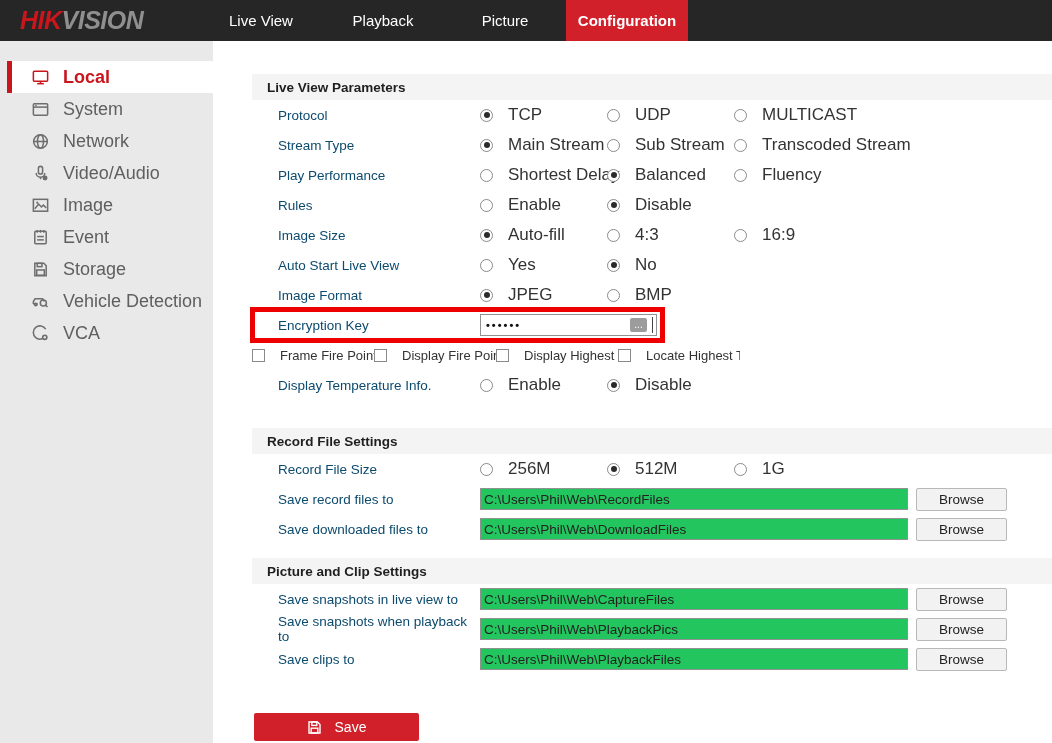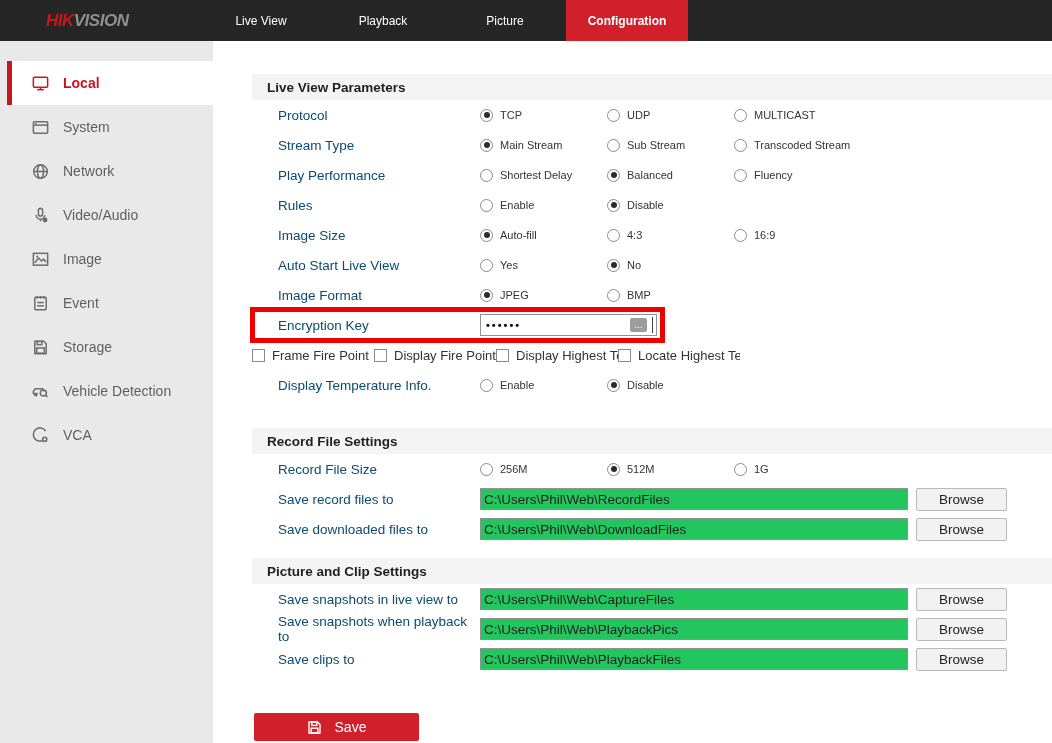--- a/index.html
+++ b/index.html
@@ -1,52 +1,52 @@
 <!DOCTYPE html>
 <html><head>
 <meta charset="utf-8">
 <style>
   * { margin:0; padding:0; box-sizing:border-box; }
   html,body { width:1052px; height:743px; overflow:hidden; background:#fff;
     font-family:"Liberation Sans", sans-serif; }
 
   
   .topnav { height:41px; background:#262626; display:flex; align-items:stretch; }
-  .logo { width:200px; display:flex; align-items:center; padding-left:46px;
-    font-size:17px; font-weight:bold; font-style:italic; letter-spacing:-0.5px; }
+  .logo { width:200px; display:flex; align-items:center; padding-left:20px;
+    font-size:25px; font-weight:bold; font-style:italic; letter-spacing:-0.5px; }
   .logo .hik { color:#c9161d; }
   .logo .vision { color:#8f8f8f; }
   .navtabs { display:flex; }
   .navtab { width:122px; display:flex; align-items:center; justify-content:center;
-    color:#fff; font-size:12px; cursor:pointer; }
+    color:#fff; font-size:15px; cursor:pointer; }
   .navtab.active { background:#d2202a; font-weight:bold; }
 
   
   .shell { display:flex; height:702px; }
 
   
   .sidebar { width:213px; background:#e9e9e9; padding-top:20px; flex-shrink:0; }
-  .sitem { height:44px; display:flex; align-items:center; gap:13px; padding-left:30px;
-    color:#5f5f5f; font-size:14px; cursor:pointer; }
+  .sitem { height:32px; display:flex; align-items:center; gap:13px; padding-left:30px;
+    color:#5f5f5f; font-size:18px; cursor:pointer; }
   .sitem .icn { width:20px; height:20px; display:flex; align-items:center; justify-content:center; color:#6e6e6e; }
   .sitem .icn svg { width:19px; height:19px; }
   .sitem.active { background:#fff; border-left:5px solid #c9161d; margin-left:7px;
     padding-left:18px; color:#c9161d; font-weight:bold; }
   .sitem.active .icn { color:#c9161d; }
 
   
   .content { flex:1; padding:33px 0 0 39px; position:relative; background:#fff; }
   .band { height:26px; background:#f4f4f4; display:flex; align-items:center;
     padding-left:15px; font-size:13.5px; font-weight:bold; color:#1f1f1f; }
   .band.m1 { margin-top:28px; }
   .band.m2 { margin-top:14px; }
   .row { height:30px; display:flex; align-items:center; position:relative; }
   .rlbl { width:228px; padding-left:26px; font-size:13.5px; color:#0c4a6e; flex-shrink:0; }
 
-  .opt { width:127px; display:flex; align-items:center; gap:7px; font-size:11px;
+  .opt { width:127px; display:flex; align-items:center; gap:15px; font-size:17px;
     color:#333; cursor:pointer; flex-shrink:0; white-space:nowrap; }
   .opt.fire { width:122px; font-size:13px; overflow:hidden; }
   .rb { width:13px; height:13px; border:1px solid #8a8a8a; border-radius:50%;
     background:#fff; position:relative; flex-shrink:0; }
   .rb.on::after { content:""; position:absolute; inset:2.5px; background:#2b2b2b; border-radius:50%; }
   .cb { width:13px; height:13px; border:1px solid #8a8a8a; background:#fff; flex-shrink:0; }
 
   .pathinput { width:428px; height:22px; border:1px solid #919191; font-size:13.5px;
     padding:0 3px; color:#222; font-family:inherit; background:#22c55e; }
   .browse { margin-left:8px; width:91px; height:23px; background:#f2f2f2;

